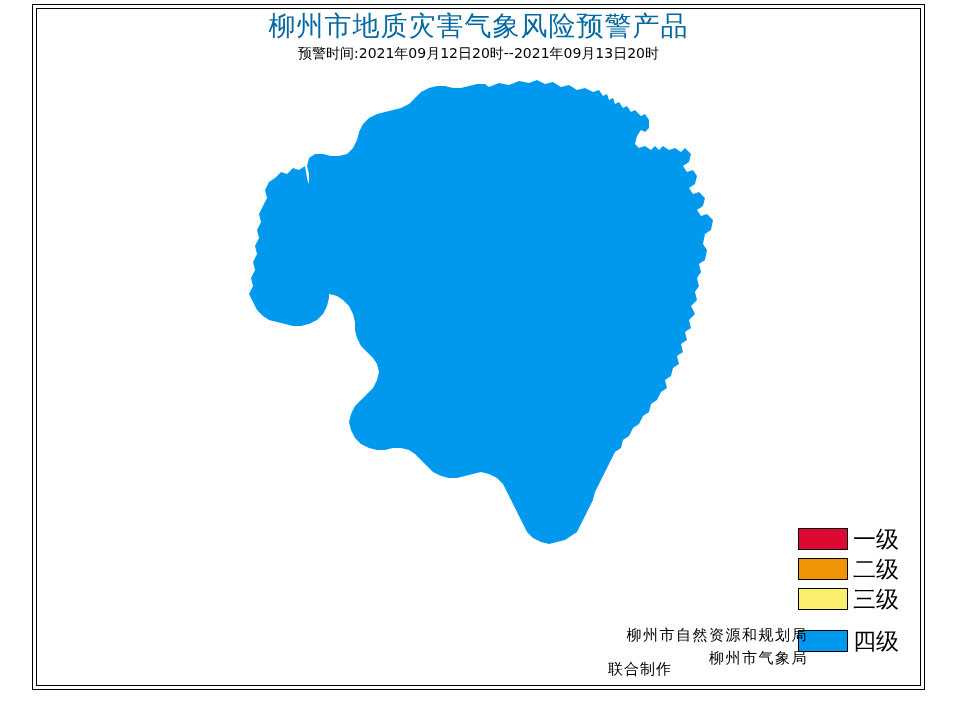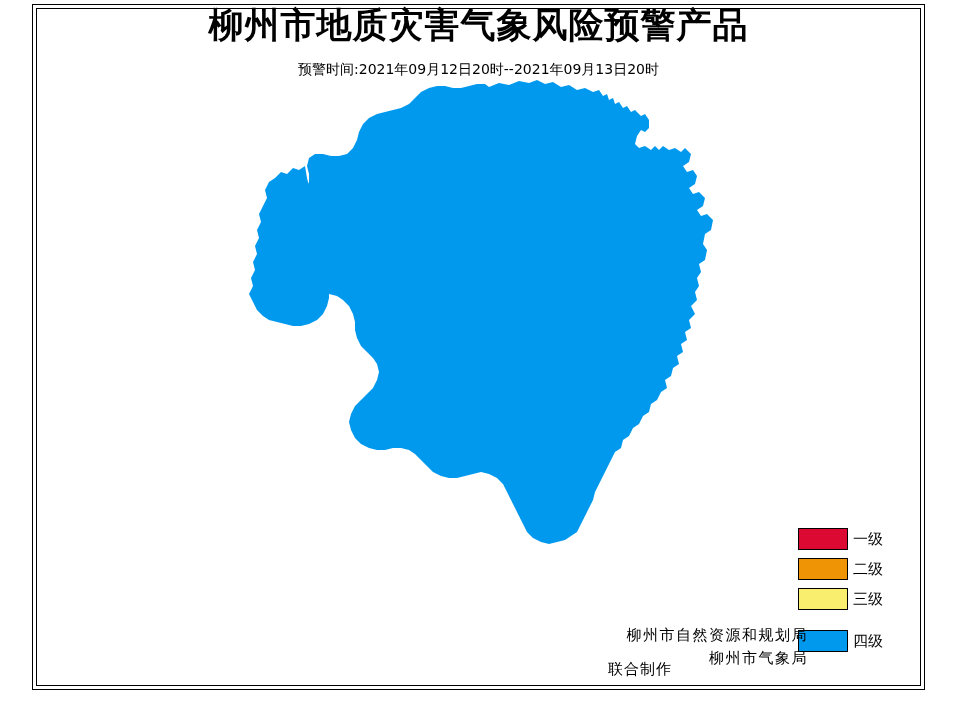--- a/index.html
+++ b/index.html
@@ -39,34 +39,34 @@
   #header {
     position: absolute;
     left: 37px;
     top: 9px;
     width: 883px;
     text-align: center;
     pointer-events: none;
   }
   #title {
     font-family: "Liberation Serif", "DejaVu Serif", serif;
-    font-weight: bold;
-    font-size: 35px;
+    font-weight: normal;
+    font-size: 27px;
     line-height: 34px;
-    color: #000000;
+    color: #0369a1;
     letter-spacing: 1px;
     white-space: nowrap;
   }
   #subtitle {
     font-family: "DejaVu Sans", "Liberation Sans", sans-serif;
     font-size: 14px;
     line-height: 20px;
     color: #000000;
     white-space: nowrap;
-    margin-top: 16px;
+    margin-top: 0px;
   }
 
   
   #map-area {
     position: absolute;
     left: 37px;
     top: 70px;
     width: 883px;
     height: 545px;
   }
@@ -95,21 +95,21 @@
   .legend-row:last-child { margin-bottom: 0; margin-top: 20px; }
   .legend-swatch {
     width: 50px;
     height: 22px;
     border: 1px solid #000000;
     box-sizing: border-box;
     flex: 0 0 auto;
   }
   .legend-label {
     font-family: "DejaVu Sans", "Liberation Sans", sans-serif;
-    font-size: 15px;
+    font-size: 23px;
     color: #000000;
     margin-left: 5px;
     white-space: nowrap;
     line-height: 22px;
   }
 
   
   #footer {
     position: absolute;
     left: 388px;

